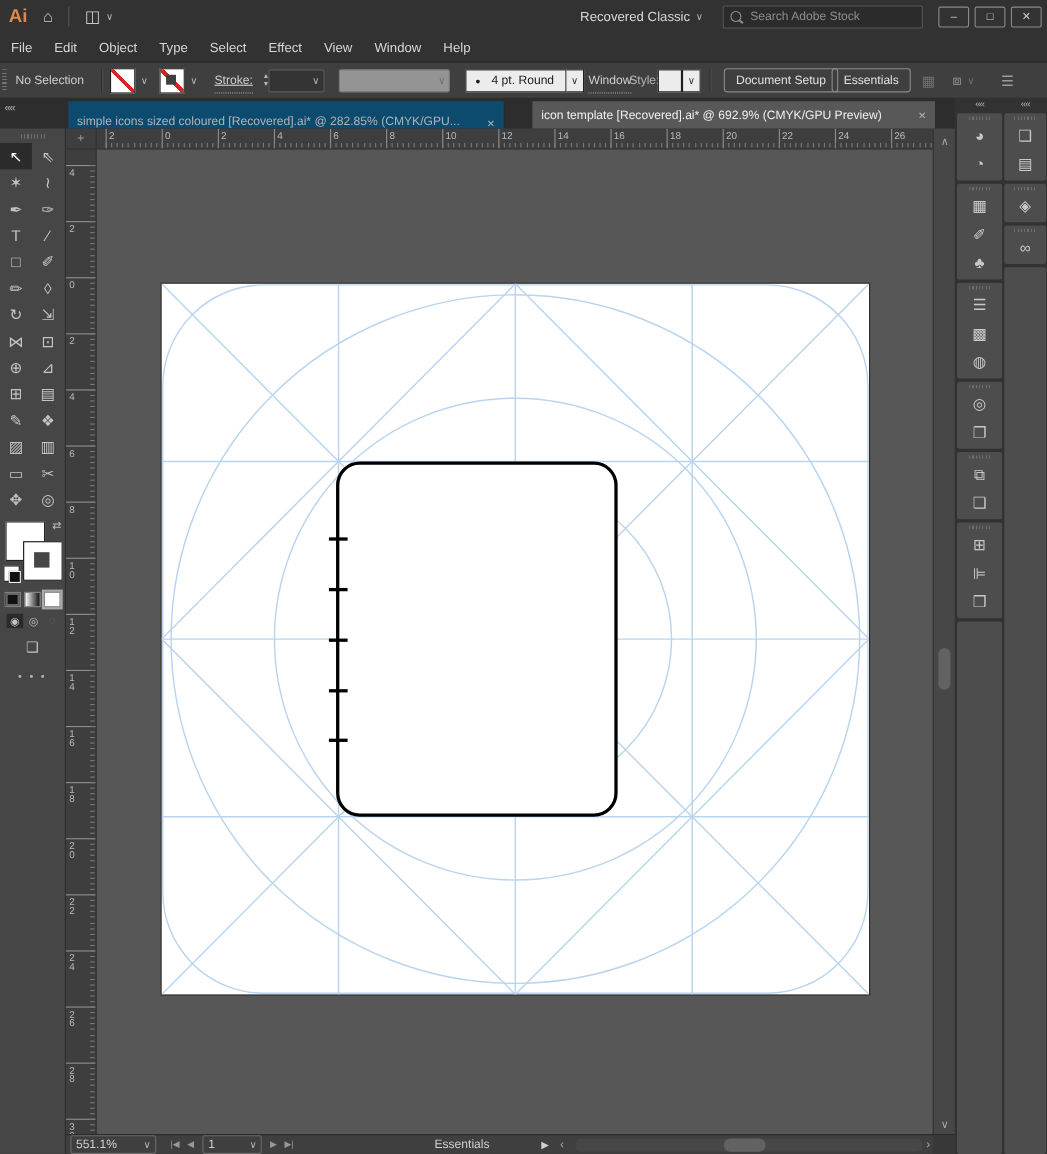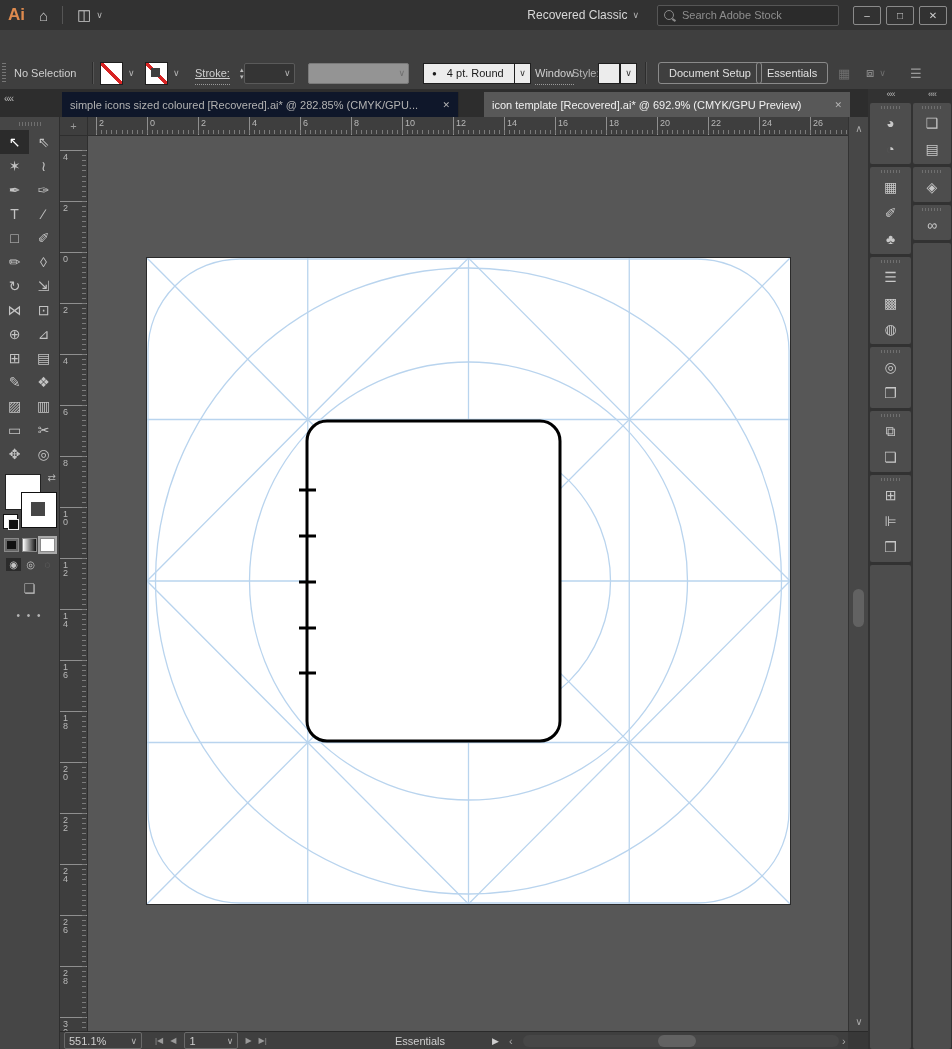--- a/index.html
+++ b/index.html
@@ -44,21 +44,21 @@
               display:flex;align-items:center;justify-content:flex-end;padding-right:3px;color:#707070;}
   .field-white{height:19px;background:#ececec;border:1px solid #1f1f1f;color:#1a1a1a;
                display:flex;align-items:center;font-size:11px;}
   .btn{height:20px;border:1px solid #8a8a8a;border-radius:3px;display:flex;align-items:center;
        justify-content:center;padding:0 10px;font-size:11px;color:#e0e0e0;}
   
   #tabstrip{left:0;top:89px;width:868px;height:28px;background:#2d2d2d;}
   .collapse{font-size:10px;color:#b5b5b5;letter-spacing:-1px;}
   .tab{position:absolute;top:3px;height:25px;display:flex;align-items:center;font-size:11px;
        padding:0 8px;box-sizing:border-box;}
-  .tab.inactive{background:#0f172a;color:#b2b2b2;border-right:1px solid #272727;}
+  .tab.inactive{background:#0c4a6e;color:#b2b2b2;border-right:1px solid #272727;align-items:flex-end;}
   .tab.active{background:#585858;color:#f0f0f0;}
   .tab .close{margin-left:auto;font-size:9px;color:#b5b5b5;padding-left:10px;}
   
   #toolbar{left:0;top:117px;width:60px;height:932px;background:#464646;border-right:1px solid #2e2e2e;box-sizing:border-box;}
   #toolbar .grip-h{margin:5px auto 4px auto;width:22px;height:4px;
       background:repeating-linear-gradient(90deg,#6f6f6f 0 1px,transparent 1px 3px);}
   #tools{display:flex;flex-wrap:wrap;width:58px;}
   .tool{width:29px;height:24px;display:flex;align-items:center;justify-content:center;
         color:#c3c3c3;font-size:14px;box-sizing:border-box;}
   .tool.active{background:#2b2b2b;color:#ffffff;}
@@ -138,20 +138,33 @@
     </span>
     <span id="searchbox">
       <span class="mag"></span>
       <input placeholder="Search Adobe Stock" style="">
     </span>
     <span class="winbtn">–</span>
     <span class="winbtn">□</span>
     <span class="winbtn">✕</span>
   </div>
 
+  <div id="menubar" class="abs">
+    <span id="menu-items" style="display:flex;">
+        <div class="menu-item" style="display: inline-block;">File</div>
+        <div class="menu-item" style="display: inline-block;">Edit</div>
+        <div class="menu-item" style="display: inline-block;">Object</div>
+        <div class="menu-item" style="display: inline-block;">Type</div>
+        <div class="menu-item" style="display: inline-block;">Select</div>
+        <div class="menu-item" style="display: inline-block;">Effect</div>
+        <div class="menu-item" style="display: inline-block;">View</div>
+        <div class="menu-item" style="display: inline-block;">Window</div>
+        <div class="menu-item" style="display: inline-block;">Help</div>
+      </span>
+  </div>
 
   <div id="controlbar" class="abs">
     <div class="grip-v"></div>
     <div class="cb" style="left:14px;">No Selection</div>
     <div class="vsep" style="left:92px;"></div>
     <div class="cb" style="left:100px;">
       <span class="swatch none-diag"></span>
       <span class="chev">∨</span>
     </div>
     <div class="cb" style="left:145px;">

